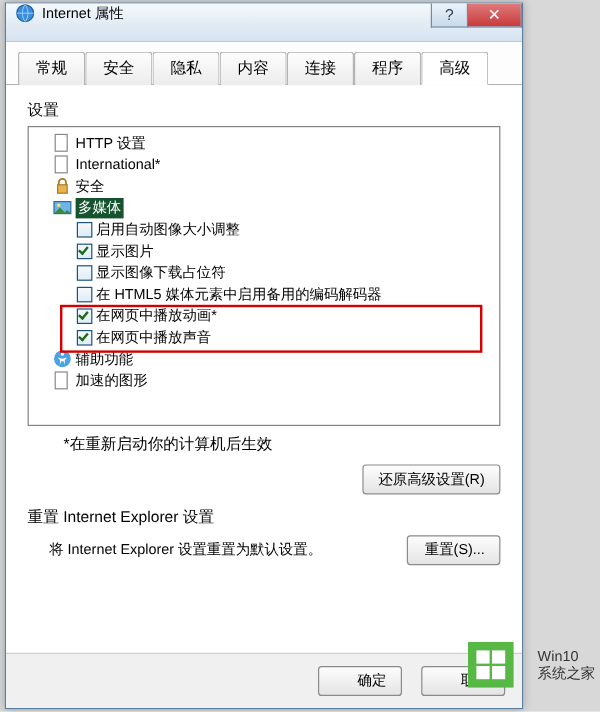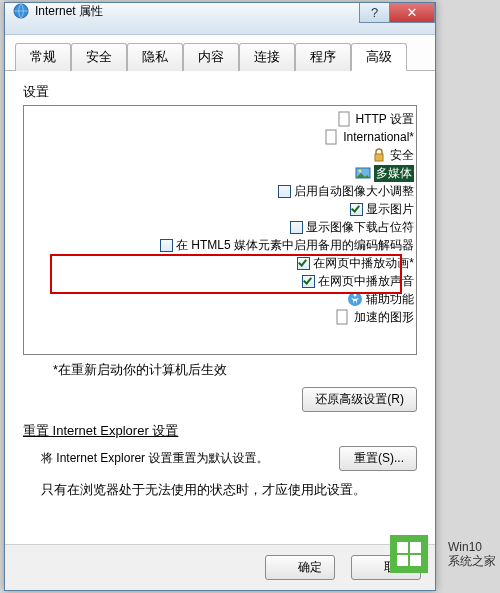--- a/index.html
+++ b/index.html
@@ -92,21 +92,20 @@
       background: #fff;
       height: 250px;
       padding: 4px 2px;
       overflow: hidden;
     }
     .tree-row {
       display: flex;
       align-items: center;
       height: 18px;
       white-space: nowrap;
-      justify-content: flex-end;
     }
     .indent1 { padding-left: 18px; }
     .indent2 { padding-left: 38px; }
     .tree-icon {
       width: 16px; height: 16px;
       margin-right: 3px;
       flex-shrink: 0;
     }
     .checkbox {
       width: 13px; height: 13px;
@@ -151,21 +150,20 @@
       text-align: right;
     }
     .btn-row-right {
       display: flex;
       justify-content: flex-end;
       margin-bottom: 10px;
     }
     .group-label {
       font-size: 13px;
       margin: 6px 0 6px 0;
-      text-decoration: underline;
     }
     .sub-row {
       display: flex;
       align-items: center;
       justify-content: space-between;
       margin: 6px 0 10px 18px;
     }
     .hint {
       margin: 8px 0 0 18px;
       font-size: 13px;
@@ -312,21 +310,20 @@
     <div class="btn-row-right">
       <div class="btn">还原高级设置(R)</div>
     </div>
 
     <div class="group-label">重置 Internet Explorer 设置</div>
     <div class="sub-row">
       <span>将 Internet Explorer 设置重置为默认设置。</span>
       <div class="btn" style="min-width:78px;">重置(S)...</div>
     </div>
 
-    <div class="hint">只有在浏览器处于无法使用的状态时，才应使用此设置。</div>
   </div>
 
   <div class="dlg-footer">
     <div class="btn">确定</div>
     <div class="btn">取消</div>
   </div>
 </div>
 
 <div class="watermark">
   <div class="wm-logo">

